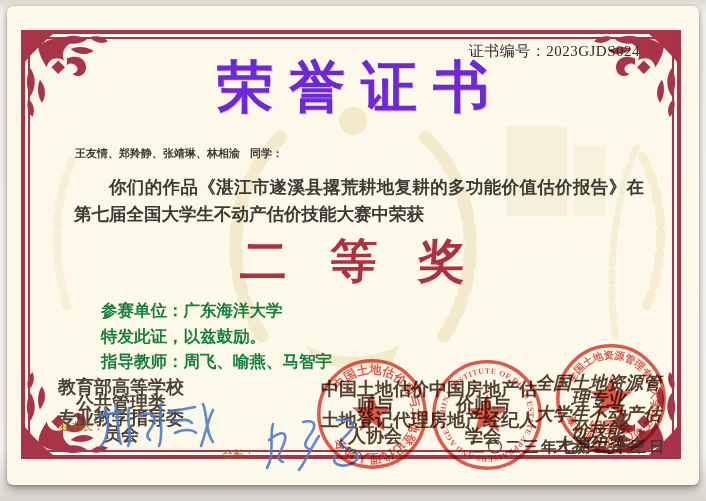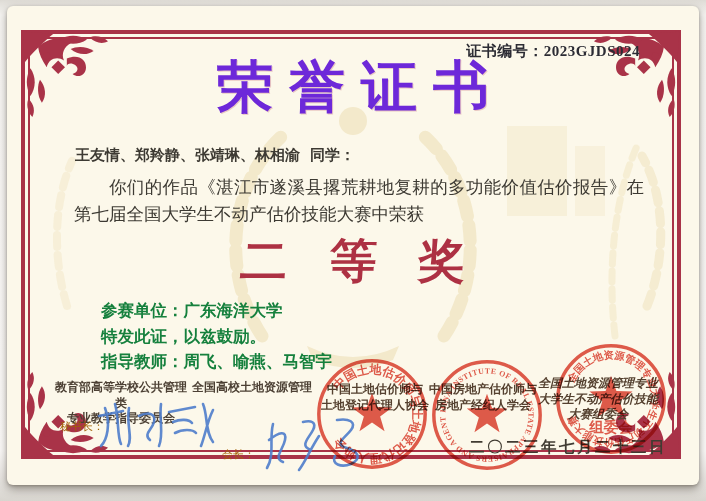--- a/index.html
+++ b/index.html
@@ -22,39 +22,39 @@
   .border-outer{position:absolute;left:14px;top:24px;right:18px;bottom:26px;
     border:4px solid #a93348;z-index:1;}
   .border-inner{position:absolute;inset:3px;border:2px solid #a93348;}
   .corner{position:absolute;width:92px;height:92px;z-index:2;}
   .corner.tl{left:-8px;top:-8px;}
   .corner.tr{right:-8px;top:-8px;transform:scaleX(-1);}
   .corner.bl{left:-8px;bottom:-8px;transform:scaleY(-1);}
   .corner.br{right:-8px;bottom:-8px;transform:scale(-1,-1);}
   
   .cert-no{position:absolute;top:36px;right:59px;z-index:3;
-    font-size:15px;font-weight:700;color:#2c2c34;letter-spacing:.5px;}
+    font-size:15px;font-weight:400;color:#2c2c34;letter-spacing:.5px;}
   .cert-no .num{font-family:"Liberation Serif",serif;}
   .cert-title{position:absolute;top:44px;left:0;width:100%;text-align:center;z-index:3;
     font-size:56px;font-weight:700;color:#6d28d9;letter-spacing:16px;text-indent:16px;
     text-shadow:1px 1px 0 rgba(178,58,76,.25);}
   .salutation{position:absolute;top:140px;left:68px;z-index:3;
-    font-size:15px;font-weight:700;color:#3d3a33;}
+    font-size:11px;font-weight:700;color:#3d3a33;}
   .salutation .suffix{margin-left:10px;}
   .body-text{position:absolute;top:168px;left:67px;right:55px;z-index:3;
-    font-size:17.5px;font-weight:400;color:#3d3a33;line-height:1.55;
+    font-size:17.5px;font-weight:700;color:#3d3a33;line-height:1.55;
     text-indent:2em;text-align:justify;margin:0;}
   .award{position:absolute;top:224px;left:0;width:100%;text-align:center;z-index:3;
     font-size:47px;font-weight:700;color:#ad3143;letter-spacing:42px;text-indent:42px;
     transform:skewX(-4deg);}
   .details{position:absolute;top:292px;left:94px;z-index:3;
     font-size:16.5px;font-weight:700;color:#15803d;line-height:25.5px;}
   
   .org{position:absolute;z-index:3;text-align:center;
-    font-size:12px;font-weight:700;color:#4c4034;line-height:15.5px;}
+    font-size:18px;font-weight:700;color:#4c4034;line-height:15.5px;}
   .org.c3,.org.c4,.org.c5{color:#54402f;}
   .role{position:absolute;z-index:3;font-size:11px;font-weight:400;color:#a16207;}
   .sig{position:absolute;z-index:4;}
   .sig path{stroke:#4e7ccb;stroke-width:2.6;fill:none;stroke-linecap:round;opacity:.9;}
   .date{position:absolute;top:431px;left:462px;z-index:3;
     font-size:15.5px;font-weight:700;color:#403b32;letter-spacing:2.5px;}
   
   .stamp{position:absolute;z-index:5;mix-blend-mode:multiply;opacity:.9;}
 </style>
 </head>
@@ -162,21 +162,20 @@
       <div><span>参赛单位：</span><span>广东海洋大学</span></div>
       <div>特发此证，以兹鼓励。</div>
       <div><span>指导教师：</span><span>周飞、喻燕、马智宇</span></div>
     </div>
 
     <div class="org c1" style="left:44px;top:374px;width:140px;">
       <div>教育部高等学校公共管理类</div>
       <div>专业教学指导委员会</div>
     </div>
     <div class="org c2" style="left:180px;top:374px;width:130px;">
-      <div>全国高校土地资源管理</div>
     </div>
     <div class="org c3" style="left:306px;top:376px;width:124px;">
       <div>中国土地估价师与</div>
       <div>土地登记代理人协会</div>
     </div>
     <div class="org c4" style="left:415px;top:376px;width:122px;">
       <div>中国房地产估价师与</div>
       <div>房地产经纪人学会</div>
     </div>
     <div class="org c5" style="left:520px;top:370px;width:142px;font-style:italic;">

